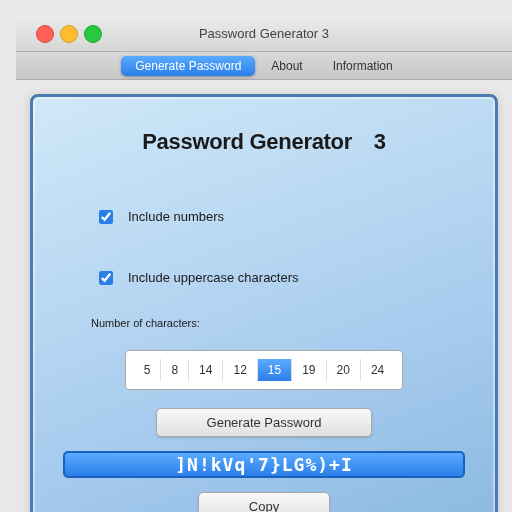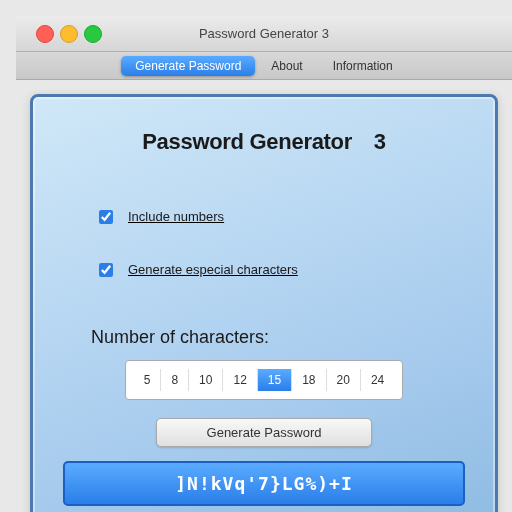--- a/index.html
+++ b/index.html
@@ -106,23 +106,21 @@
       margin-bottom: 22px;
       letter-spacing: -0.3px;
     }
 
     
     .checkbox-group {
       align-self: flex-start;
       margin-left: 20px;
       display: flex;
       flex-direction: column;
-      gap: 6px;
-      margin-bottom: 18px;
-      text-decoration: underline;
+      gap: 14px;
     }
 
     .checkbox-item {
       display: flex;
       align-items: center;
       gap: 7px;
       font-size: 13px;
       color: #1a1a1a;
     }
 
@@ -130,23 +128,23 @@
       width: 14px;
       height: 14px;
       accent-color: #2a7ee8;
       cursor: pointer;
     }
 
     
     .chars-label {
       align-self: flex-start;
       margin-left: 20px;
-      font-size: 18px;
+      font-size: 11px;
       color: #1a1a1a;
-      margin-bottom: 4px;
+      margin-bottom: 13px;
     }
 
     
     .char-selector {
       display: flex;
       background: white;
       border: 1px solid #aaa;
       border-radius: 4px;
       overflow: hidden;
       margin-bottom: 18px;
@@ -183,21 +181,21 @@
       margin-bottom: 14px;
       box-shadow: 0 1px 2px rgba(0,0,0,0.15);
     }
 
     
     .password-output {
       width: 100%;
       background: linear-gradient(to bottom, #5aabff, #2a7ee8);
       border: 2px solid #1a60c0;
       border-radius: 5px;
-      padding: 10px 14px;
+      padding: 1px 14px;
       font-size: 18px;
       font-weight: bold;
       color: white;
       text-align: center;
       margin-bottom: 14px;
       letter-spacing: 1px;
       font-family: monospace;
     }
 
     
@@ -236,33 +234,33 @@
     <span>Password Generator</span>&nbsp;<span>3</span>
   </h1>
 
   <div class="checkbox-group">
     <label class="checkbox-item">
       <input type="checkbox" checked="" style="">
       <span>Include numbers</span>
     </label>
     <label class="checkbox-item">
       <input type="checkbox" checked="" style="">
-      <span>Generate especial characters</span>
+      <span>Include uppercase characters</span>
     </label>
   </div>
 
   <div class="chars-label">Number of characters:</div>
 
   <div class="char-selector">
     <button class="char-option">5</button>
     <button class="char-option">8</button>
-    <button class="char-option">10</button>
+    <button class="char-option">14</button>
     <button class="char-option">12</button>
     <button class="char-option selected">15</button>
-    <button class="char-option">18</button>
+    <button class="char-option">19</button>
     <button class="char-option">20</button>
     <button class="char-option">24</button>
   </div>
 
   <button class="generate-btn">Generate Password</button>
 
   <div class="password-output">]N!kVq'7}LG%)+I</div>
 
   <button class="copy-btn">Copy</button>
 

